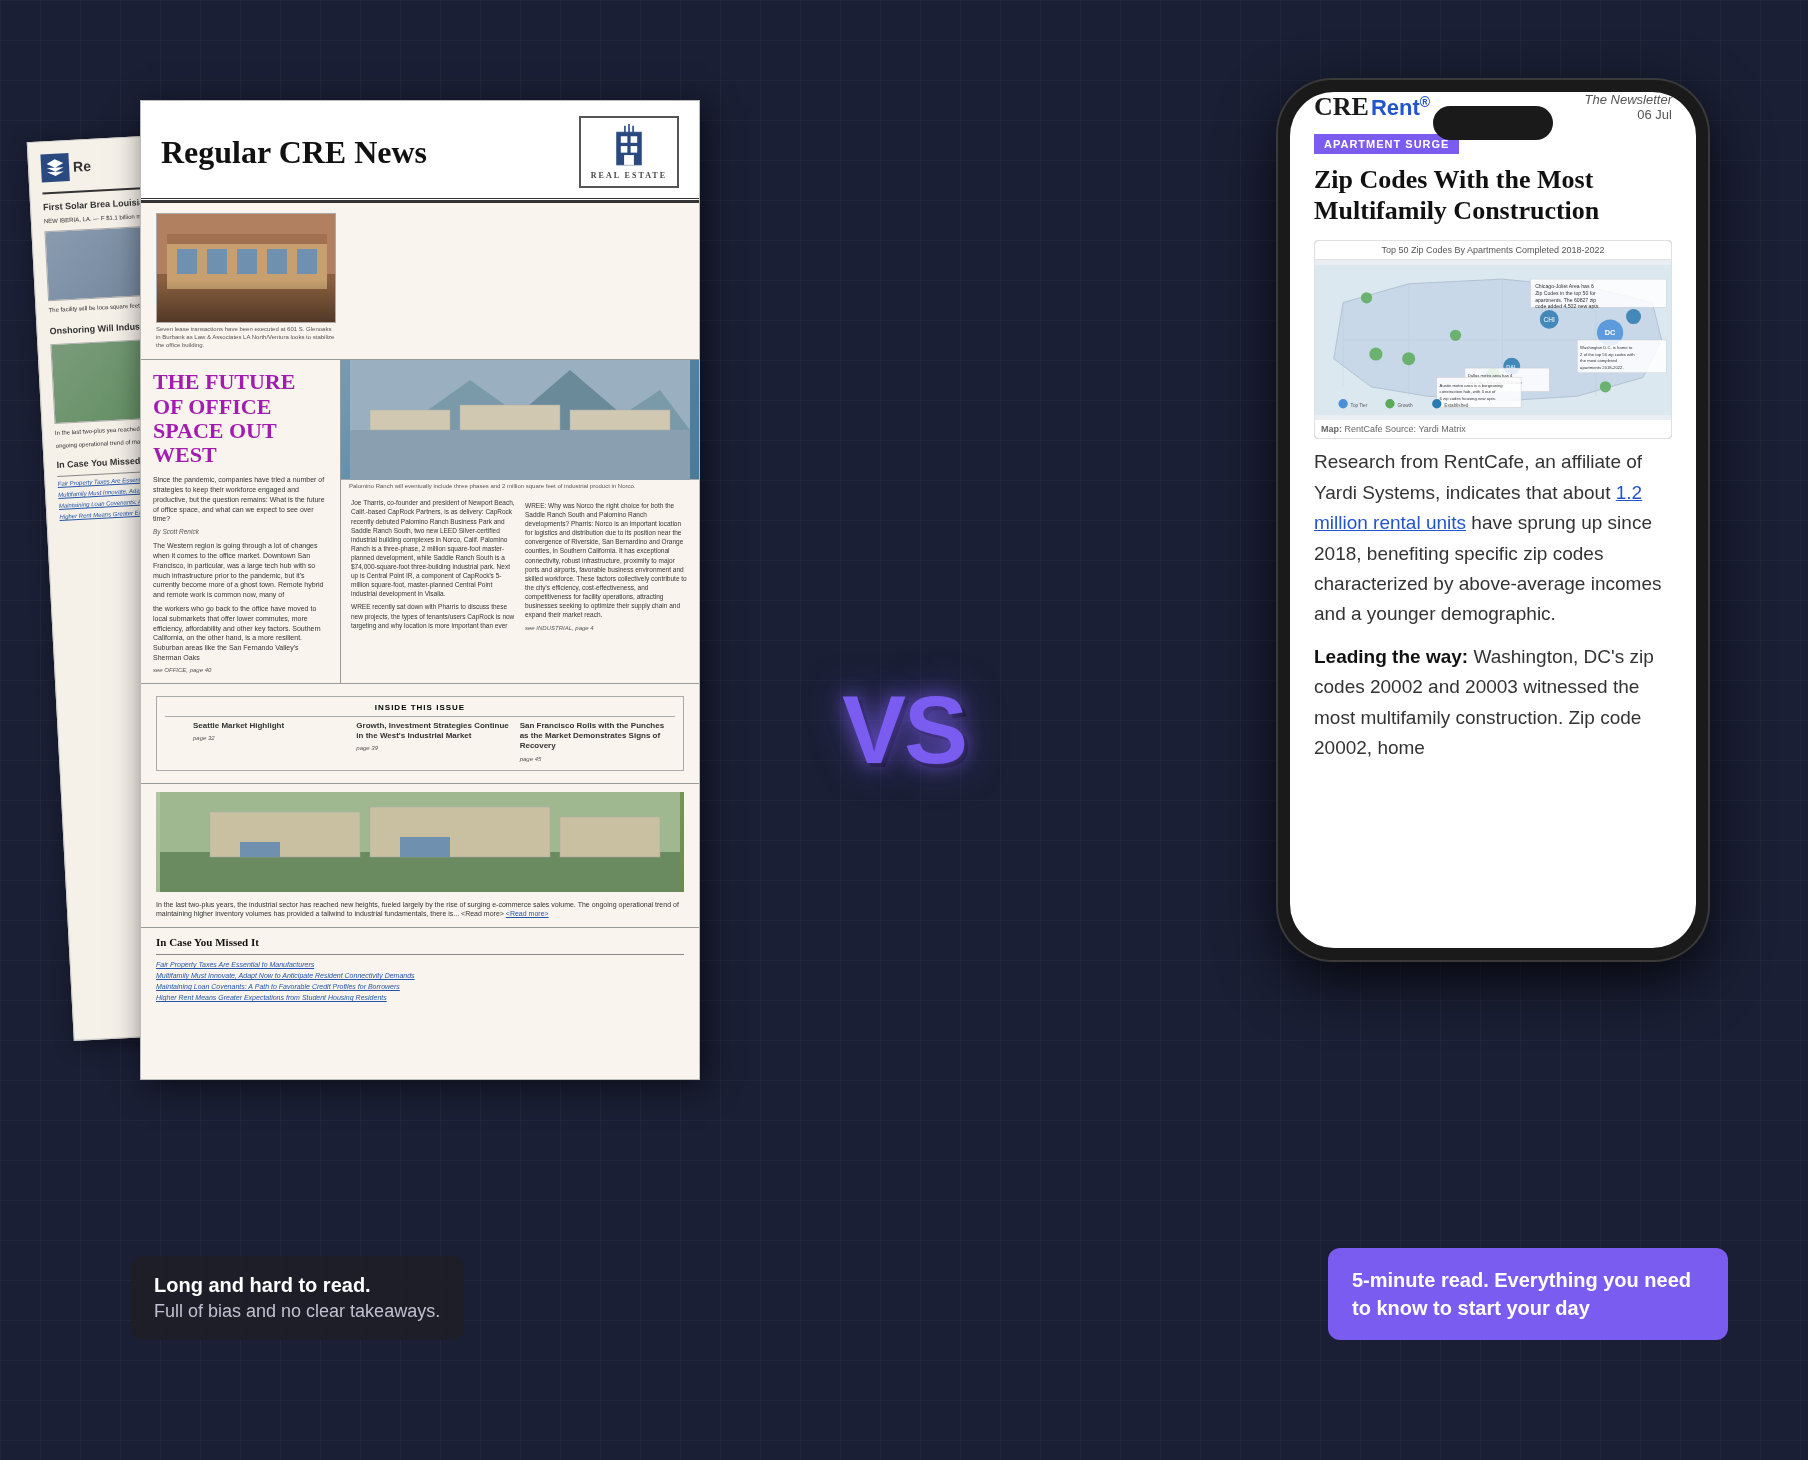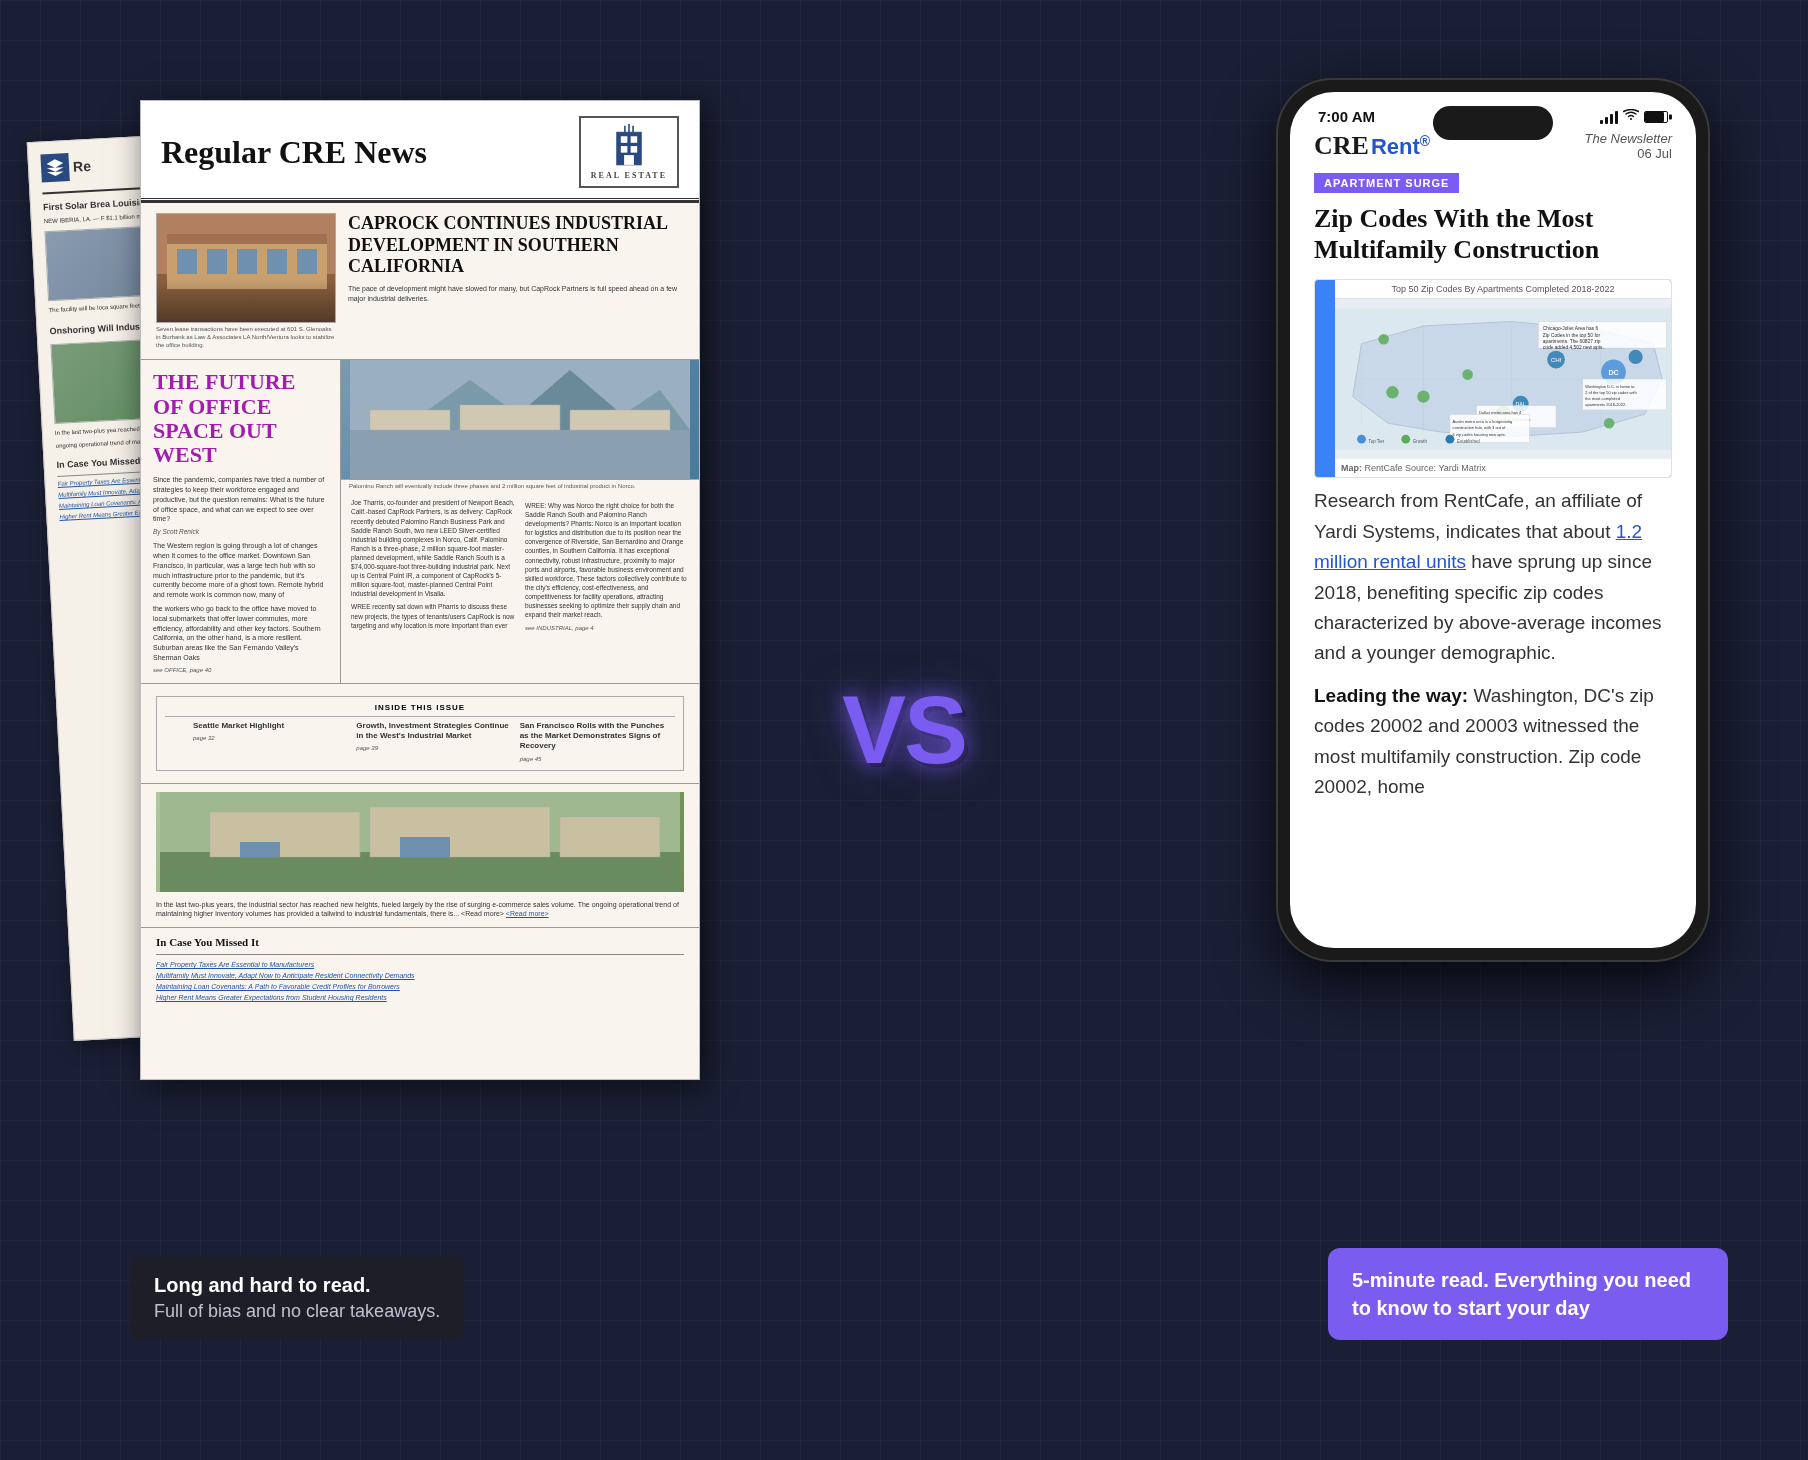--- a/index.html
+++ b/index.html
@@ -575,22 +575,21 @@
       margin-bottom: 14px;
       font-family: 'Georgia', serif;
     }
 
     
     .map-container {
       border: 1px solid #e0e0e0;
       border-radius: 4px;
       overflow: hidden;
       margin-bottom: 8px;
-      background: #3b82f6;
-      padding-left: 20px;
+      background: #737373;
     }
 
     .map-title {
       font-size: 9px;
       color: #555;
       text-align: center;
       padding: 4px;
       border-bottom: 1px solid #e0e0e0;
       background: white;
     }
@@ -747,24 +746,20 @@
             <rect x="10" y="20" width="160" height="10" fill="#a07050"></rect>
             <rect x="20" y="35" width="20" height="25" fill="#7090b0"></rect>
             <rect x="50" y="35" width="20" height="25" fill="#7090b0"></rect>
             <rect x="80" y="35" width="20" height="25" fill="#7090b0"></rect>
             <rect x="110" y="35" width="20" height="25" fill="#7090b0"></rect>
             <rect x="140" y="35" width="20" height="25" fill="#7090b0"></rect>
           </svg>
         </div>
         <div class="np-photo-caption">Seven lease transactions have been executed at 601 S. Glenoaks in Burbank as Law &amp; Associates LA North/Ventura looks to stabilize the office building.</div>
       </div>
-      <div class="np-main-text">
-        <div class="np-main-headline">CAPROCK CONTINUES INDUSTRIAL DEVELOPMENT IN SOUTHERN CALIFORNIA</div>
-        <div class="np-main-body">The pace of development might have slowed for many, but CapRock Partners is full speed ahead on a few major industrial deliveries.</div>
-      </div>
     </div>
 
     <div class="np-two-col">
       <div class="np-col-left">
         <div class="np-office-headline">THE FUTURE OF OFFICE SPACE OUT WEST</div>
         <div class="np-office-body">Since the pandemic, companies have tried a number of strategies to keep their workforce engaged and productive, but the question remains: What is the future of office space, and what can we expect to see over time?</div>
         <div class="np-byline">By Scott Renick</div>
         <div style="height:6px;"></div>
         <div class="np-office-body">The Western region is going through a lot of changes when it comes to the office market. Downtown San Francisco, in particular, was a large tech hub with so much infrastructure prior to the pandemic, but it's currently become more of a ghost town. Remote hybrid and remote work is common now, many of</div>
         <div class="np-office-body">the workers who go back to the office have moved to local submarkets that offer lower commutes, more efficiency, affordability and other key factors. Southern California, on the other hand, is a more resilient. Suburban areas like the San Fernando Valley's Sherman Oaks</div>
@@ -850,42 +845,20 @@
 <div class="vs-badge">
   <span class="vs-text">VS</span>
 </div>
 
 <div class="right-panel">
   <div class="phone-frame">
     <div class="phone-screen">
 
       <div class="dynamic-island"></div>
 
-      <div class="phone-status-bar">
-        <span class="status-time">7:00 AM</span>
-        <div class="status-icons">
-          <div class="signal-bars">
-            <div class="signal-bar" style="height:4px;"></div>
-            <div class="signal-bar" style="height:7px;"></div>
-            <div class="signal-bar" style="height:10px;"></div>
-            <div class="signal-bar" style="height:13px;"></div>
-          </div>
-          <span class="wifi-icon">
-            <svg width="16" height="12" viewBox="0 0 16 12">
-              <path d="M8 10 L8 10" stroke="#111" stroke-width="2" stroke-linecap="round"></path>
-              <path d="M5.5 7.5 Q8 5.5 10.5 7.5" stroke="#111" stroke-width="1.5" fill="none" stroke-linecap="round"></path>
-              <path d="M3 5 Q8 1.5 13 5" stroke="#111" stroke-width="1.5" fill="none" stroke-linecap="round"></path>
-              <path d="M0.5 2.5 Q8 -1.5 15.5 2.5" stroke="#111" stroke-width="1.5" fill="none" stroke-linecap="round"></path>
-            </svg>
-          </span>
-          <div class="battery-icon">
-            <div class="battery-fill"></div>
-          </div>
-        </div>
-      </div>
 
       <div class="phone-content">
 
         
         <div class="cre-header">
           <div class="cre-logo">
             <span class="cre-logo-cre">CRE</span>
             <span class="cre-logo-daily">
               <span>Rent</span><span style="font-size:14px;vertical-align:super;color:#2255cc;">®</span>
             </span>

